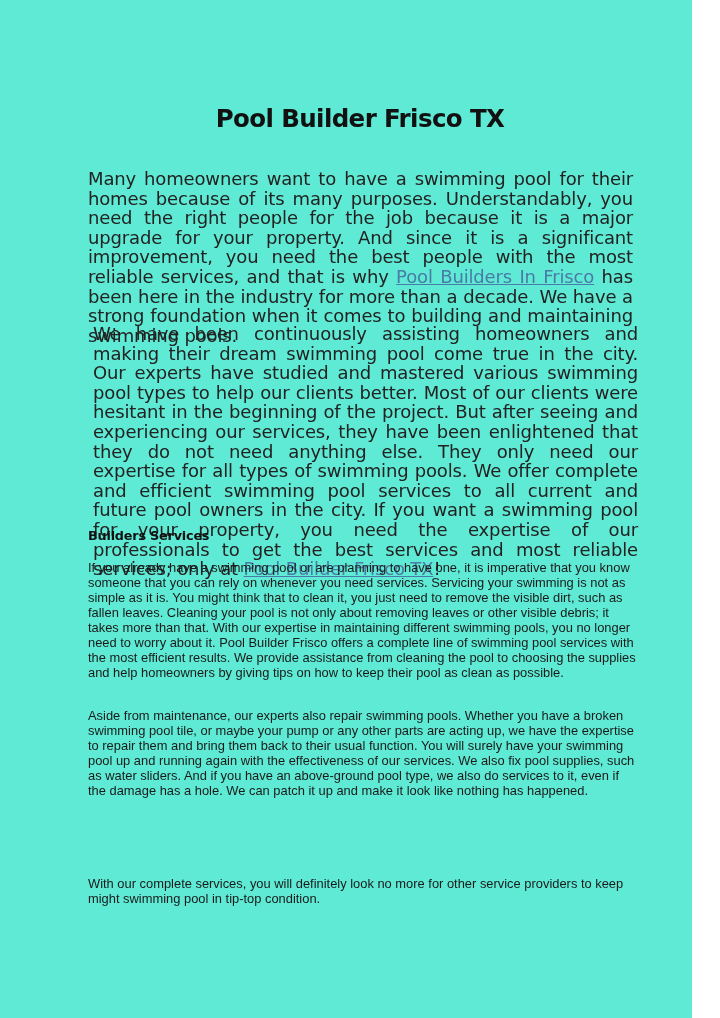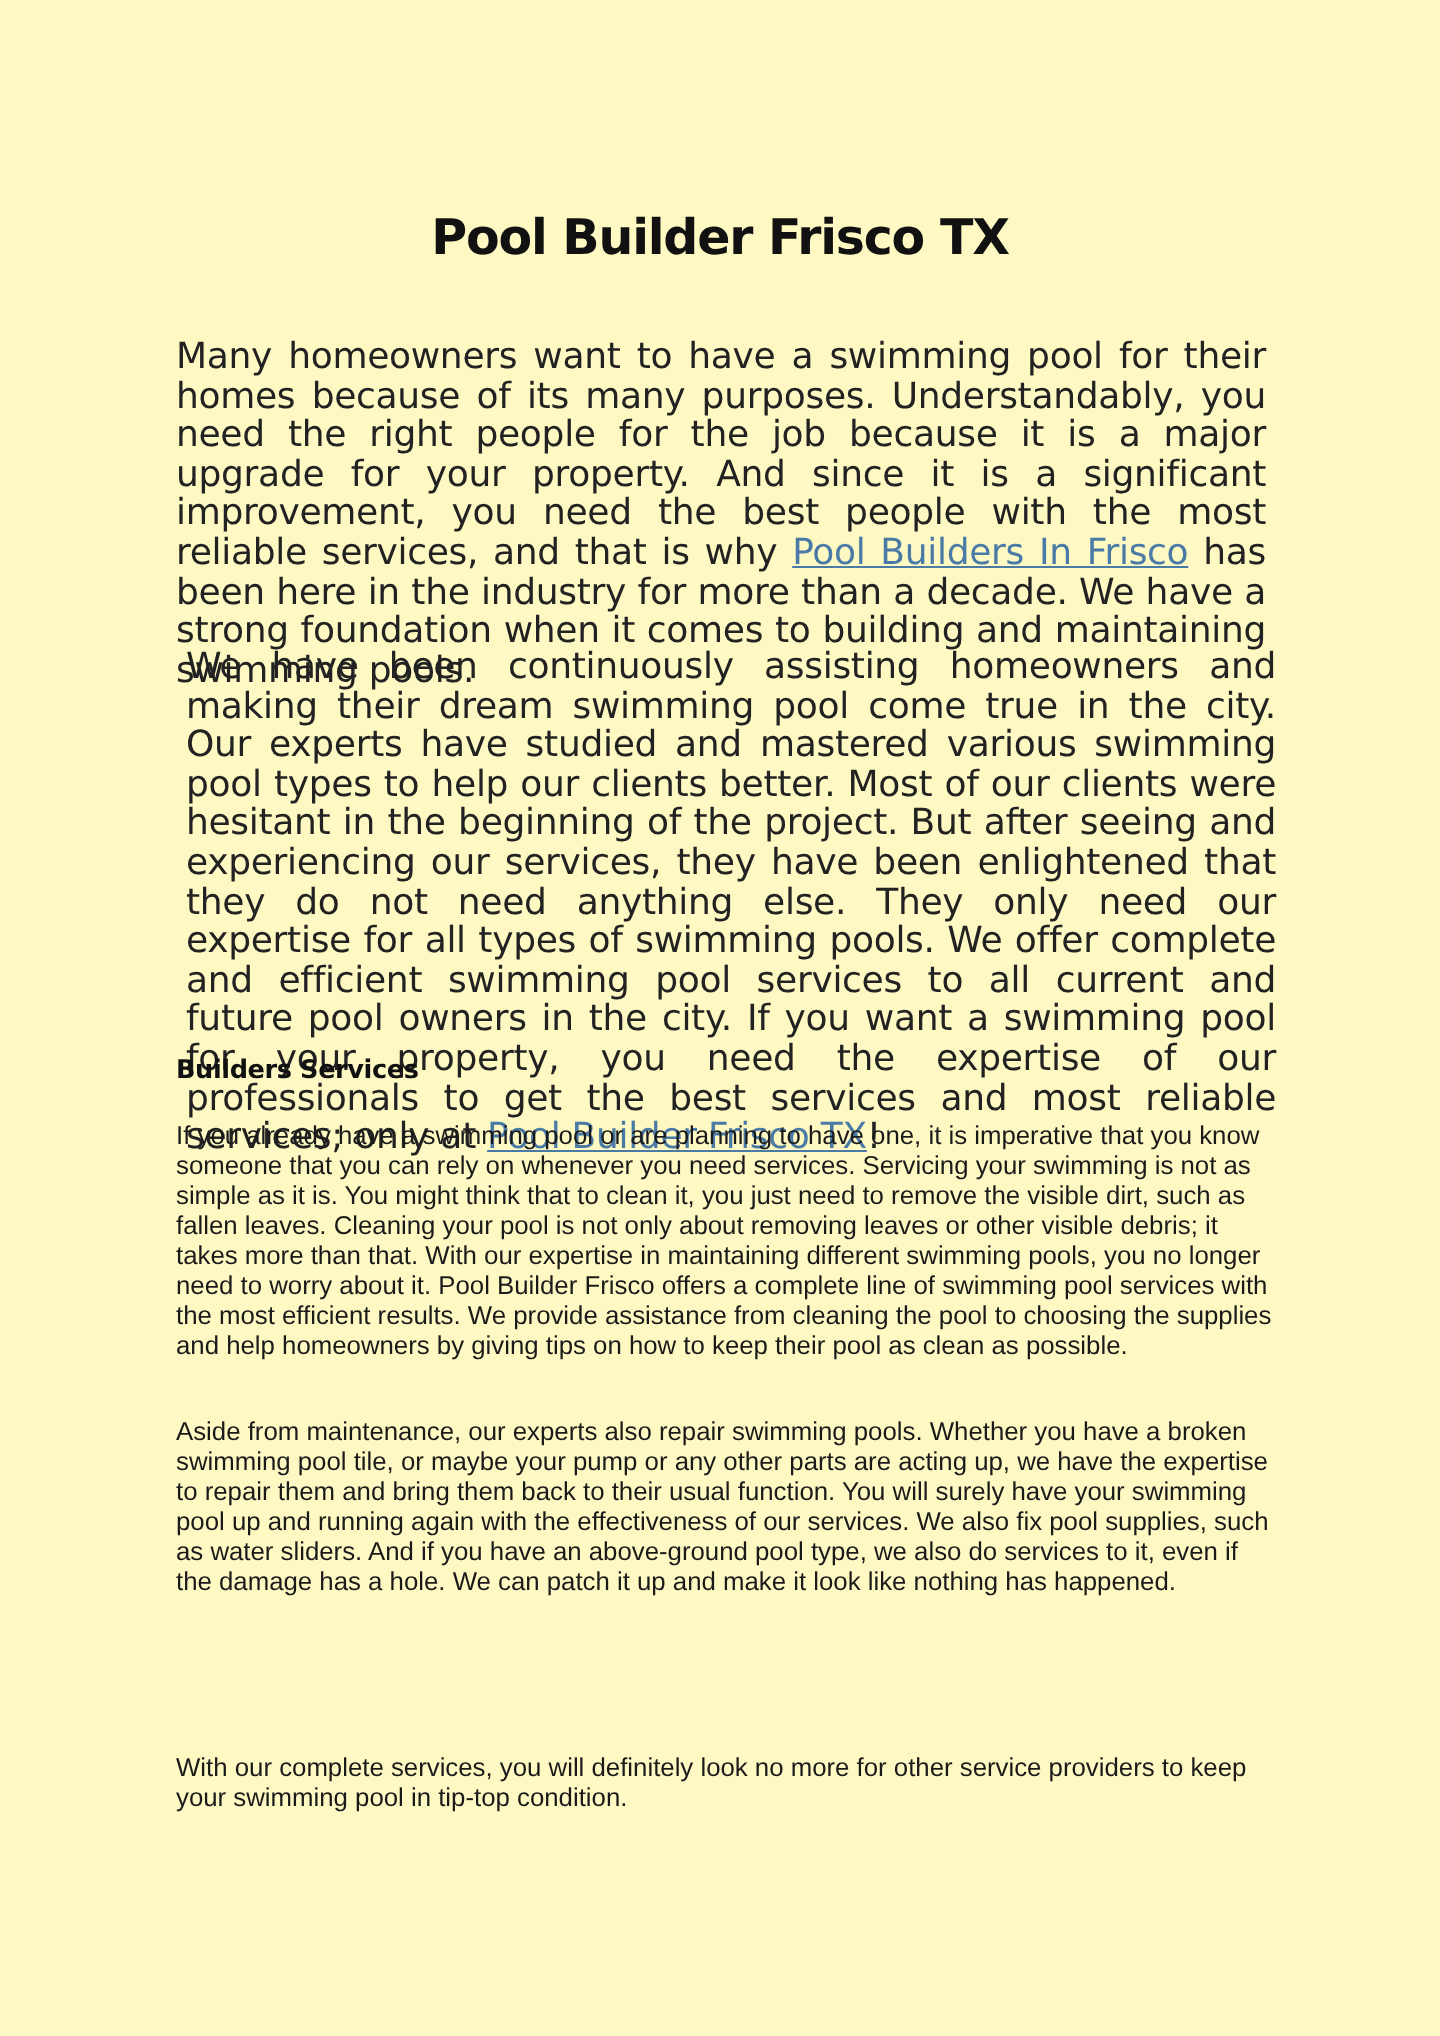--- a/index.html
+++ b/index.html
@@ -1,17 +1,17 @@
 <!DOCTYPE html>
 <html><head>
   <meta charset="utf-8">
   <style>
     html, body { margin: 0; padding: 0; background: #ffffff; }
     body { width: 720px; height: 1018px; position: relative; overflow: hidden; color: #1b1b1b; }
-    .page { position: absolute; left: 0; top: 0; width: 720px; height: 1018px; background: #fef9c3; }
+    .page { position: absolute; left: 0; top: 0; width: 656px; height: 1018px; background: #5eead4; padding-left: 36px; }
     .title {
       position: absolute; left: 0; top: 104px; width: 720px; text-align: center;
       font-family: "DejaVu Sans", sans-serif; font-weight: bold; font-size: 24.5px;
       letter-spacing: -0.6px; color: #111;
     }
     .para-a {
       position: absolute; left: 88px; width: 545px;
       font-family: "DejaVu Sans", sans-serif; font-size: 18px; line-height: 19.6px;
       text-align: justify; color: #222; letter-spacing: -0.15px;
     }
@@ -43,14 +43,14 @@
   </p>
 
   <p class="para-a" id="p2" style="margin:5px;">
     <span>We have been continuously assisting homeowners and making their dream swimming pool come true in the city. Our experts have studied and mastered various swimming pool types to help our clients better. Most of our clients were hesitant in the beginning of the project. But after seeing and experiencing our services, they have been enlightened that they do not need anything else. They only need our expertise for all types of swimming pools. We offer complete and efficient swimming pool services to all current and future pool owners in the city. If you want a swimming pool for your property, you need the expertise of our professionals to get the best services and most reliable services; only at </span><a href="#">Pool Builder Frisco TX</a><span>!</span>
   </p>
 
   <div class="heading">Builders Services</div>
 
   <p class="para-b" id="p3" style="margin:0;">If you already have a swimming pool or are planning to have one, it is imperative that you know someone that you can rely on whenever you need services. Servicing your swimming is not as simple as it is. You might think that to clean it, you just need to remove the visible dirt, such as fallen leaves. Cleaning your pool is not only about removing leaves or other visible debris; it takes more than that. With our expertise in maintaining different swimming pools, you no longer need to worry about it. Pool Builder Frisco offers a complete line of swimming pool services with the most efficient results. We provide assistance from cleaning the pool to choosing the supplies and help homeowners by giving tips on how to keep their pool as clean as possible.</p>
   <p class="para-b" id="p4" style="margin:0;">Aside from maintenance, our experts also repair swimming pools. Whether you have a broken swimming pool tile, or maybe your pump or any other parts are acting up, we have the expertise to repair them and bring them back to their usual function. You will surely have your swimming pool up and running again with the effectiveness of our services. We also fix pool supplies, such as water sliders. And if you have an above-ground pool type, we also do services to it, even if the damage has a hole. We can patch it up and make it look like nothing has happened.</p>
-  <p class="para-b" id="p5" style="margin:0;">With our complete services, you will definitely look no more for other service providers to keep your swimming pool in tip-top condition.</p>
+  <p class="para-b" id="p5" style="margin:0;">With our complete services, you will definitely look no more for other service providers to keep might swimming pool in tip-top condition.</p>
 </div>
 
 </body></html>

